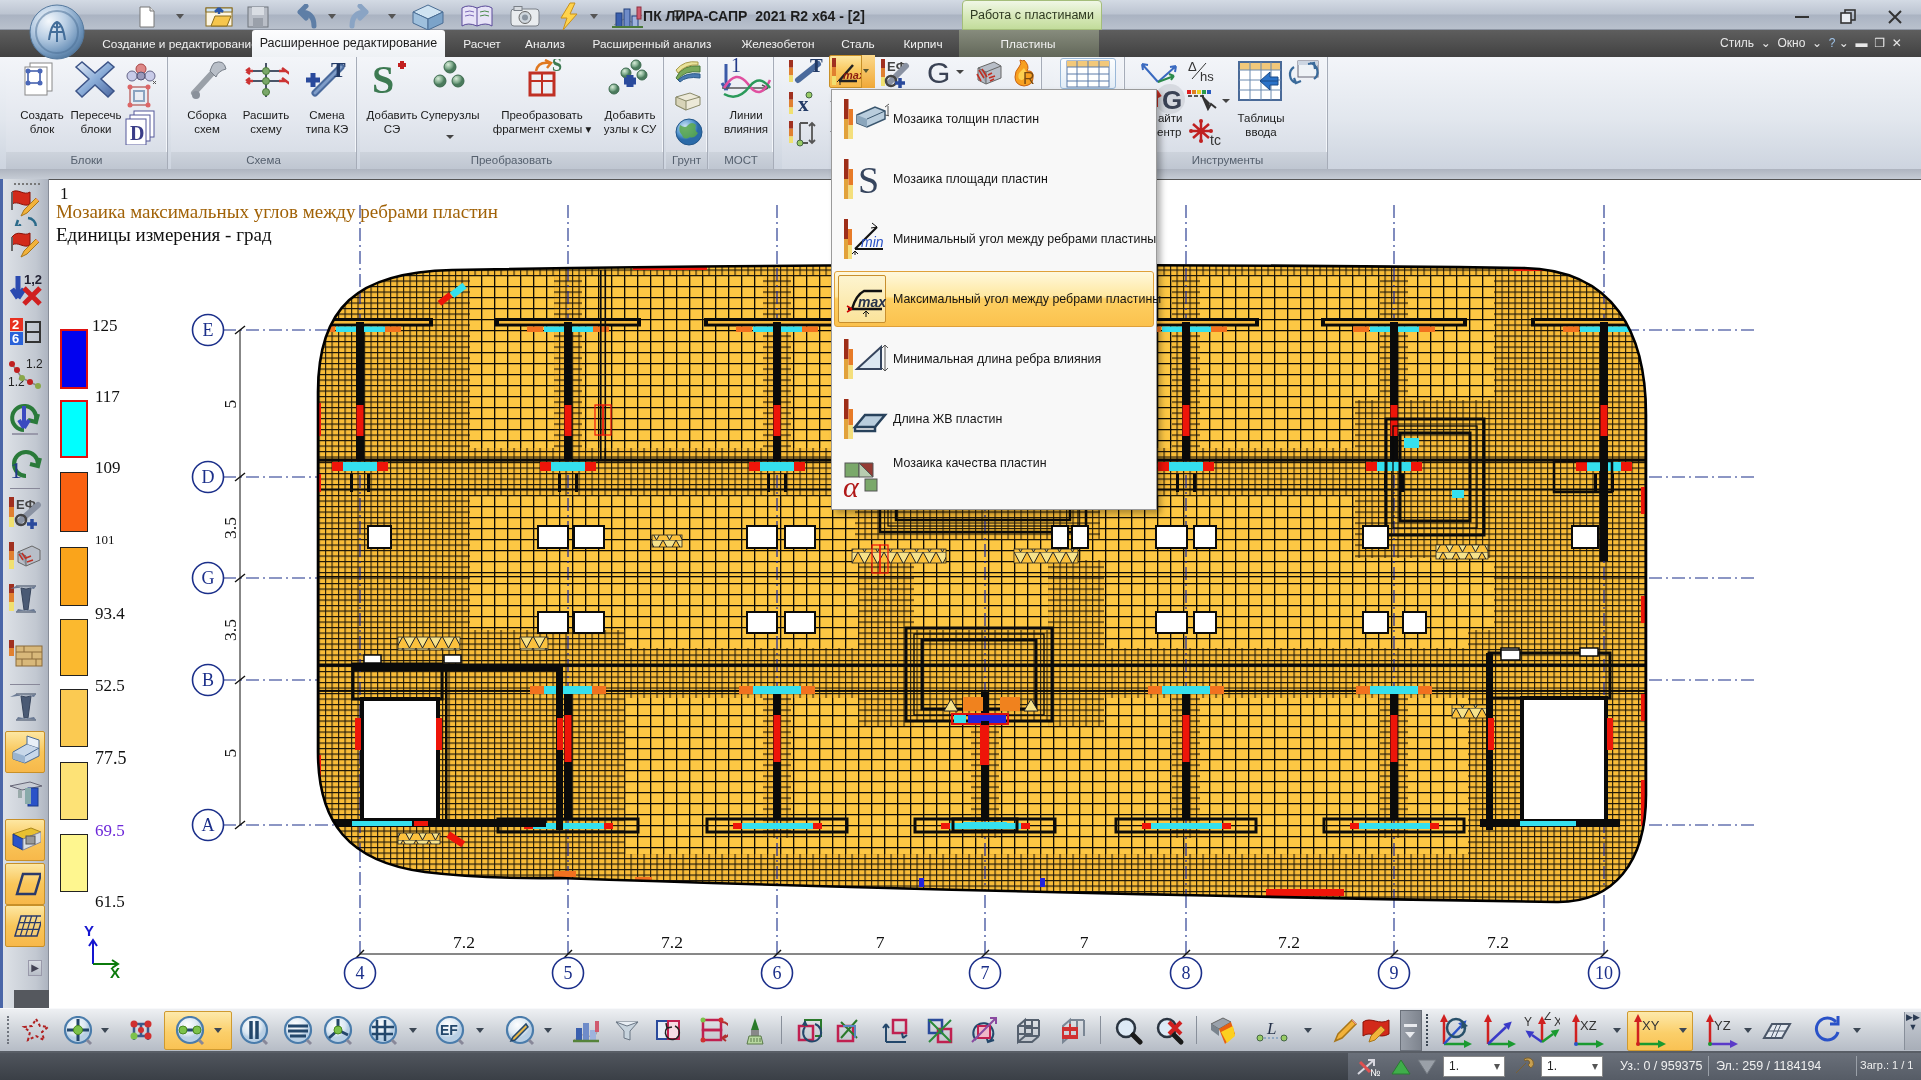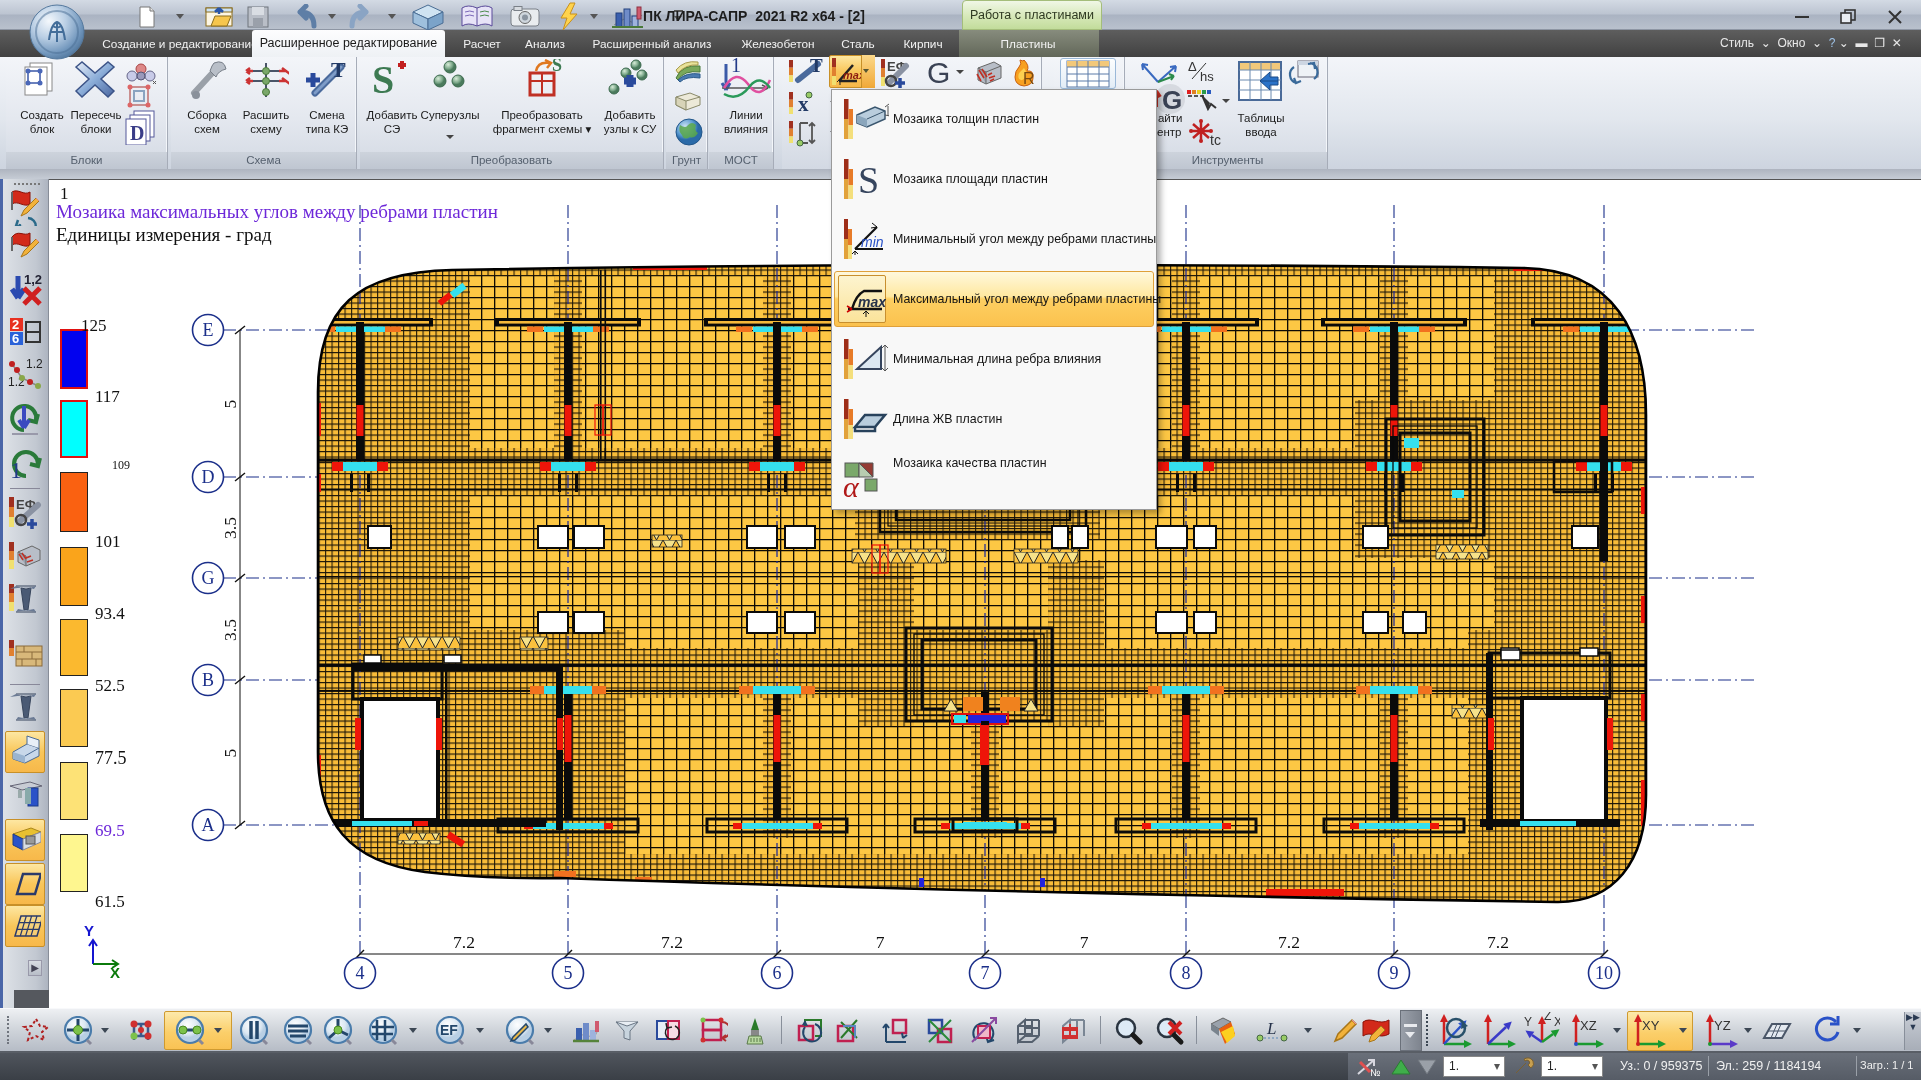--- a/index.html
+++ b/index.html
@@ -492,34 +492,34 @@
   </svg>
 <div class="a" style="left:5px;top:905px;width:40px;height:42px;background:linear-gradient(#fde7a2,#f9c65a 50%,#f7b84a);border:1px solid #c89028;border-radius:2px"></div>
 <svg class="a" style="left:9px;top:908px;" width="32" height="36" viewBox="0 0 32 36">
     <path d="M6 28 L12 8 L34 8 L28 28 Z" fill="#f0e8c0" fill-opacity=".3" stroke="#2a3a6a" stroke-width="1.5"></path>
     <path d="M10 14.6 h22 M8 21.3 h22 M17.3 8 l-6 20 M22.6 8 l-6 20 M28 8 l-6 20" stroke="#2a3a6a" stroke-width="1.2"></path>
   </svg>
 <div class="a" style="left:28px;top:960px;width:14px;height:16px;background:linear-gradient(#d8dce2,#b8bec8);border:1px solid #99a;font-size:10px;color:#445;text-align:center;line-height:14px">▶</div>
 <div class="a" style="left:14px;top:990px;width:35px;height:18px;background:#55585e"></div>
 <div id="canvas" class="a"></div>
 <div class="a sersif" style="left:60px;top:184px;font-size:17px;color:#111">1</div>
-<div class="a sersif" style="left:56px;top:201px;font-size:19px;color:#6d28d9">Мозаика максимальных углов между ребрами пластин</div>
+<div class="a sersif" style="left:56px;top:201px;font-size:19px;color:#a16207">Мозаика максимальных углов между ребрами пластин</div>
 <div class="a sersif" style="left:56px;top:224px;font-size:19px;color:#111">Единицы измерения - град</div>
 <div class="a" style="left:60px;top:329px;width:28px;height:60px;background:#0202EF;border:2px solid #e01010"></div>
 <div class="a" style="left:60px;top:400px;width:28px;height:58px;background:#00FFFF;border:2px solid #e01010"></div>
 <div class="a" style="left:60px;top:472px;width:28px;height:60px;background:#FA6111;border:1px solid #222"></div>
 <div class="a" style="left:60px;top:547px;width:28px;height:59px;background:#FAA41B;border:1px solid #222"></div>
 <div class="a" style="left:60px;top:619px;width:28px;height:57px;background:#FBB92F;border:1px solid #222"></div>
 <div class="a" style="left:60px;top:689px;width:28px;height:58px;background:#FBCA52;border:1px solid #222"></div>
 <div class="a" style="left:60px;top:762px;width:28px;height:58px;background:#FDE276;border:1px solid #222"></div>
 <div class="a" style="left:60px;top:834px;width:28px;height:58px;background:#FEF68F;border:1px solid #222"></div>
-<div class="a sersif" style="left:81px;top:316px;font-size:17px;color:#111">125</div>
+<div class="a sersif" style="left:92px;top:316px;font-size:17px;color:#111">125</div>
 <div class="a sersif" style="left:95px;top:387px;font-size:17px;color:#111">117</div>
-<div class="a sersif" style="left:112px;top:458px;font-size:12px;color:#111">109</div>
-<div class="a sersif" style="left:95px;top:532px;font-size:17px;color:#111">101</div>
+<div class="a sersif" style="left:95px;top:458px;font-size:17px;color:#111">109</div>
+<div class="a sersif" style="left:95px;top:532px;font-size:13px;color:#111">101</div>
 <div class="a sersif" style="left:95px;top:604px;font-size:17px;color:#111">93.4</div>
 <div class="a sersif" style="left:95px;top:676px;font-size:17px;color:#111">52.5</div>
 <div class="a sersif" style="left:95px;top:748px;font-size:18px;color:#111">77.5</div>
 <div class="a sersif" style="left:95px;top:821px;font-size:17px;color:#6d28d9">69.5</div>
 <div class="a sersif" style="left:95px;top:892px;font-size:17px;color:#111">61.5</div>
 <svg class="a" style="left:0px;top:0px;z-index:5" width="1921" height="1080" viewBox="0 0 1921 1080">
     <defs>
       <pattern id="g1" width="13" height="11" patternUnits="userSpaceOnUse">
         <rect width="13" height="11" fill="#fdc744"></rect>
         <path d="M0 .6H13M.6 0V11" stroke="#0d0a04" stroke-width="1.45" fill="none"></path>

